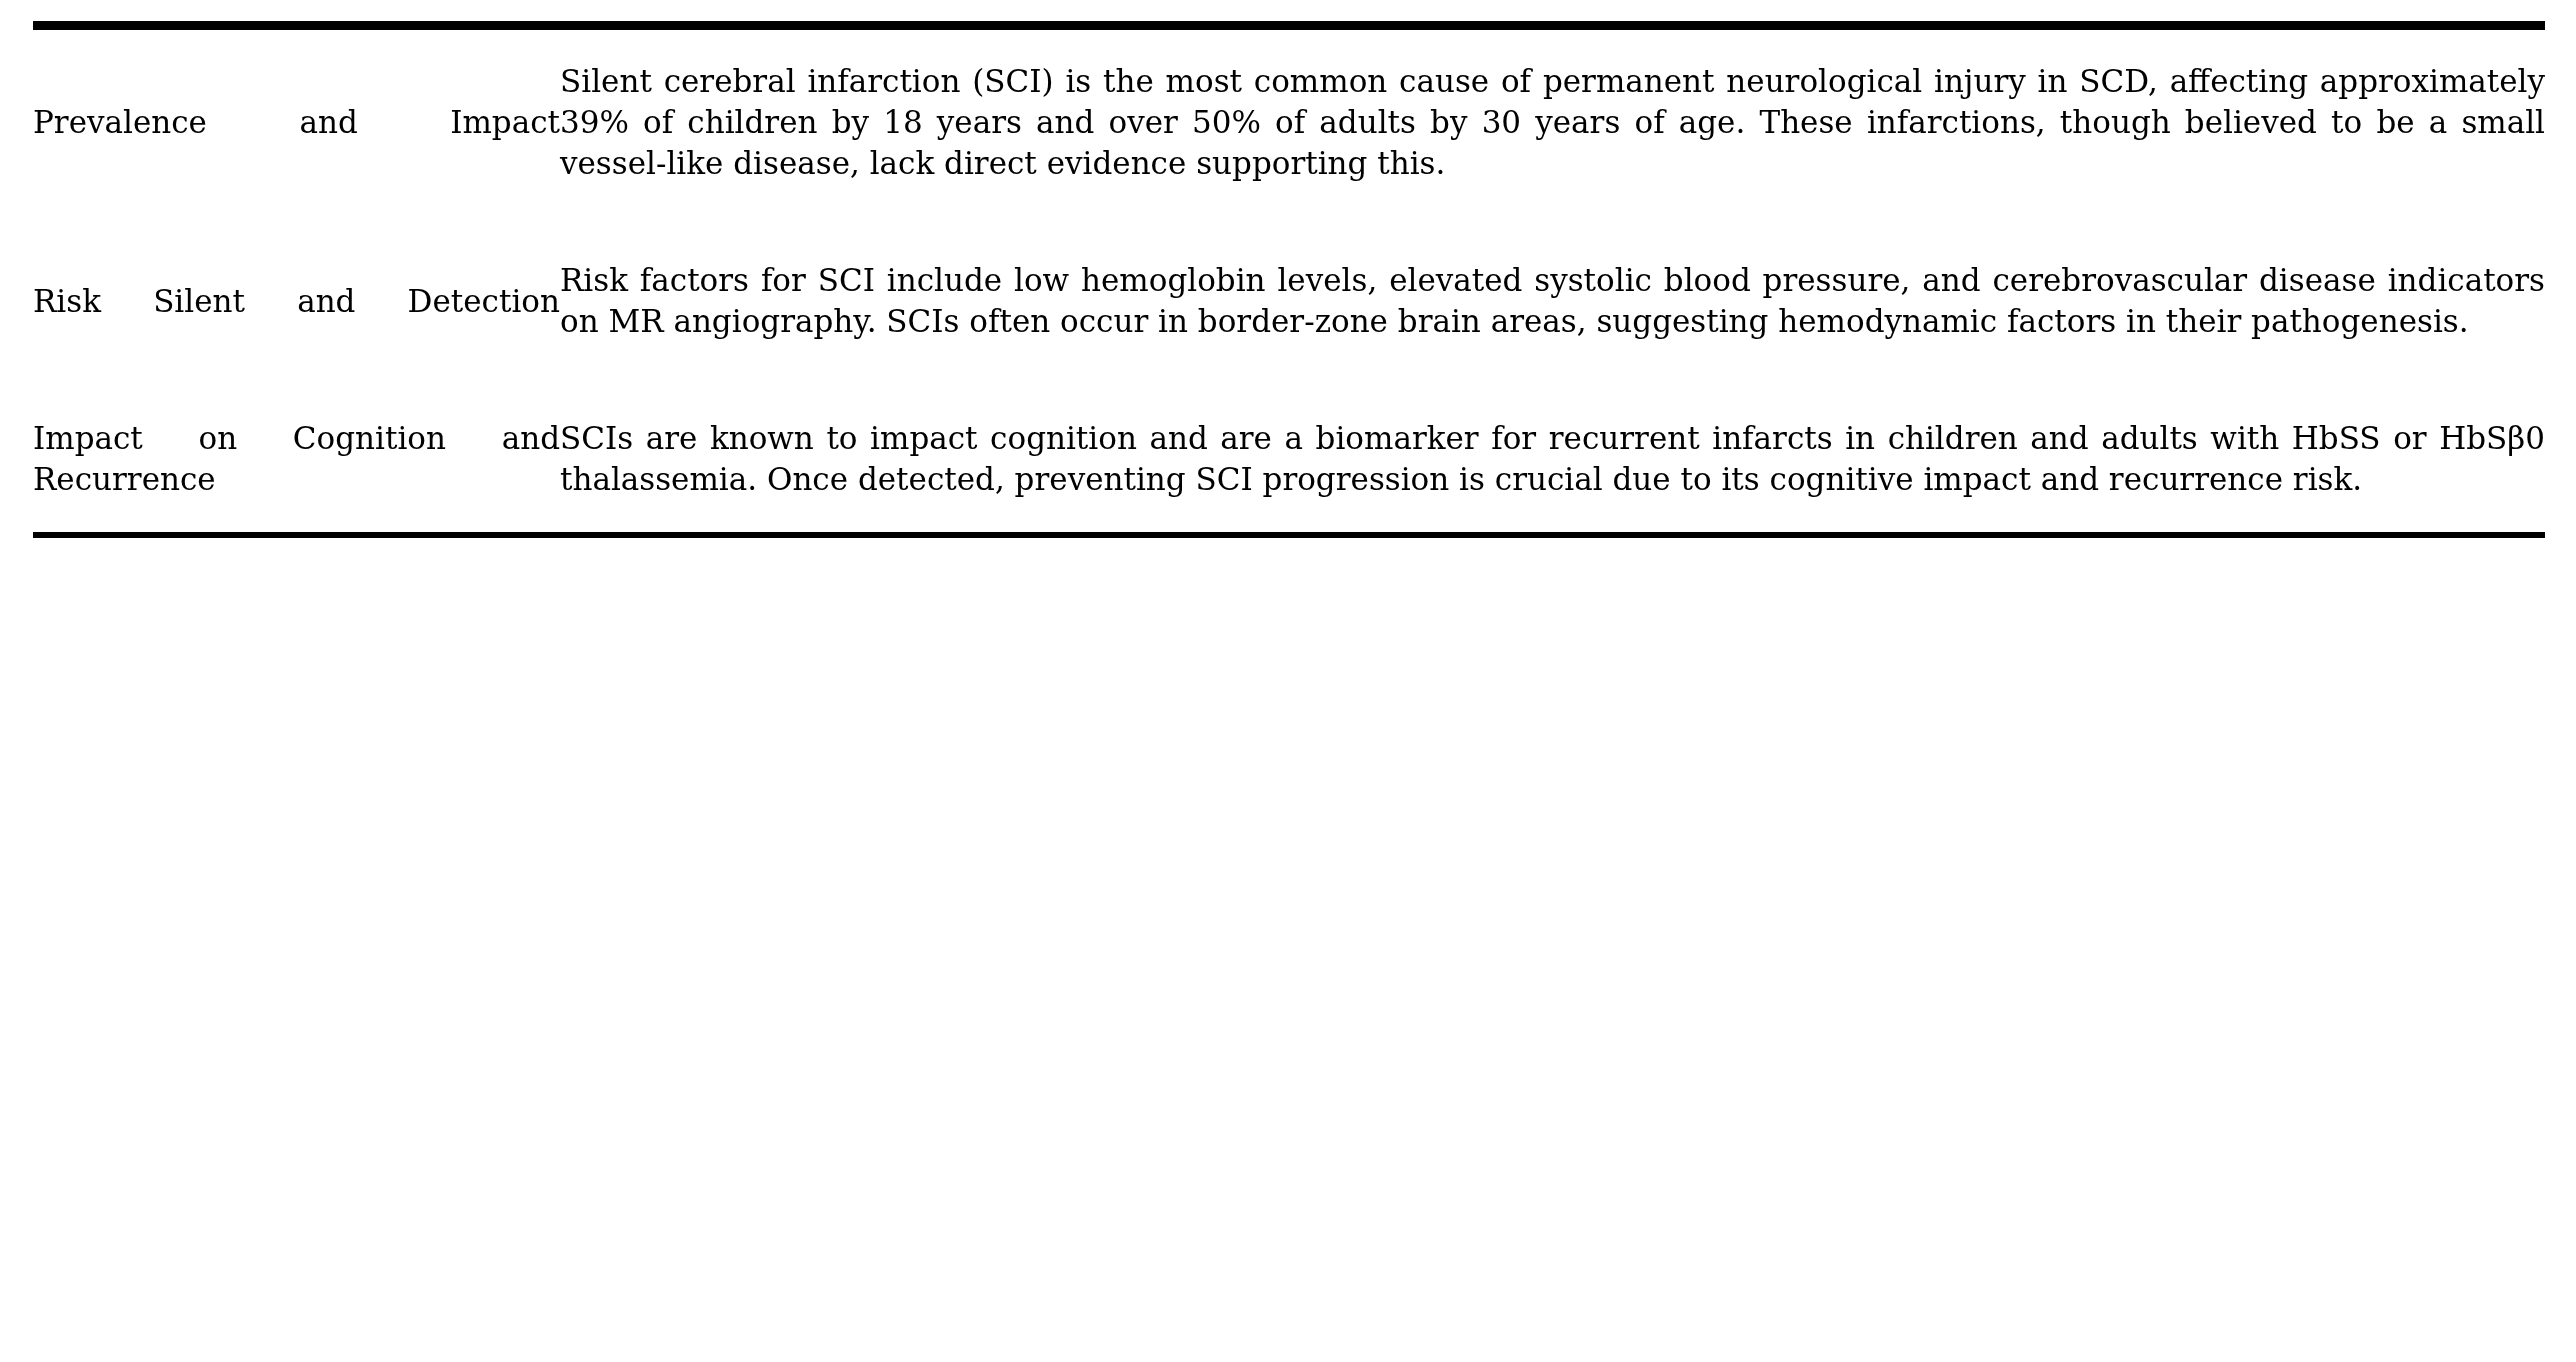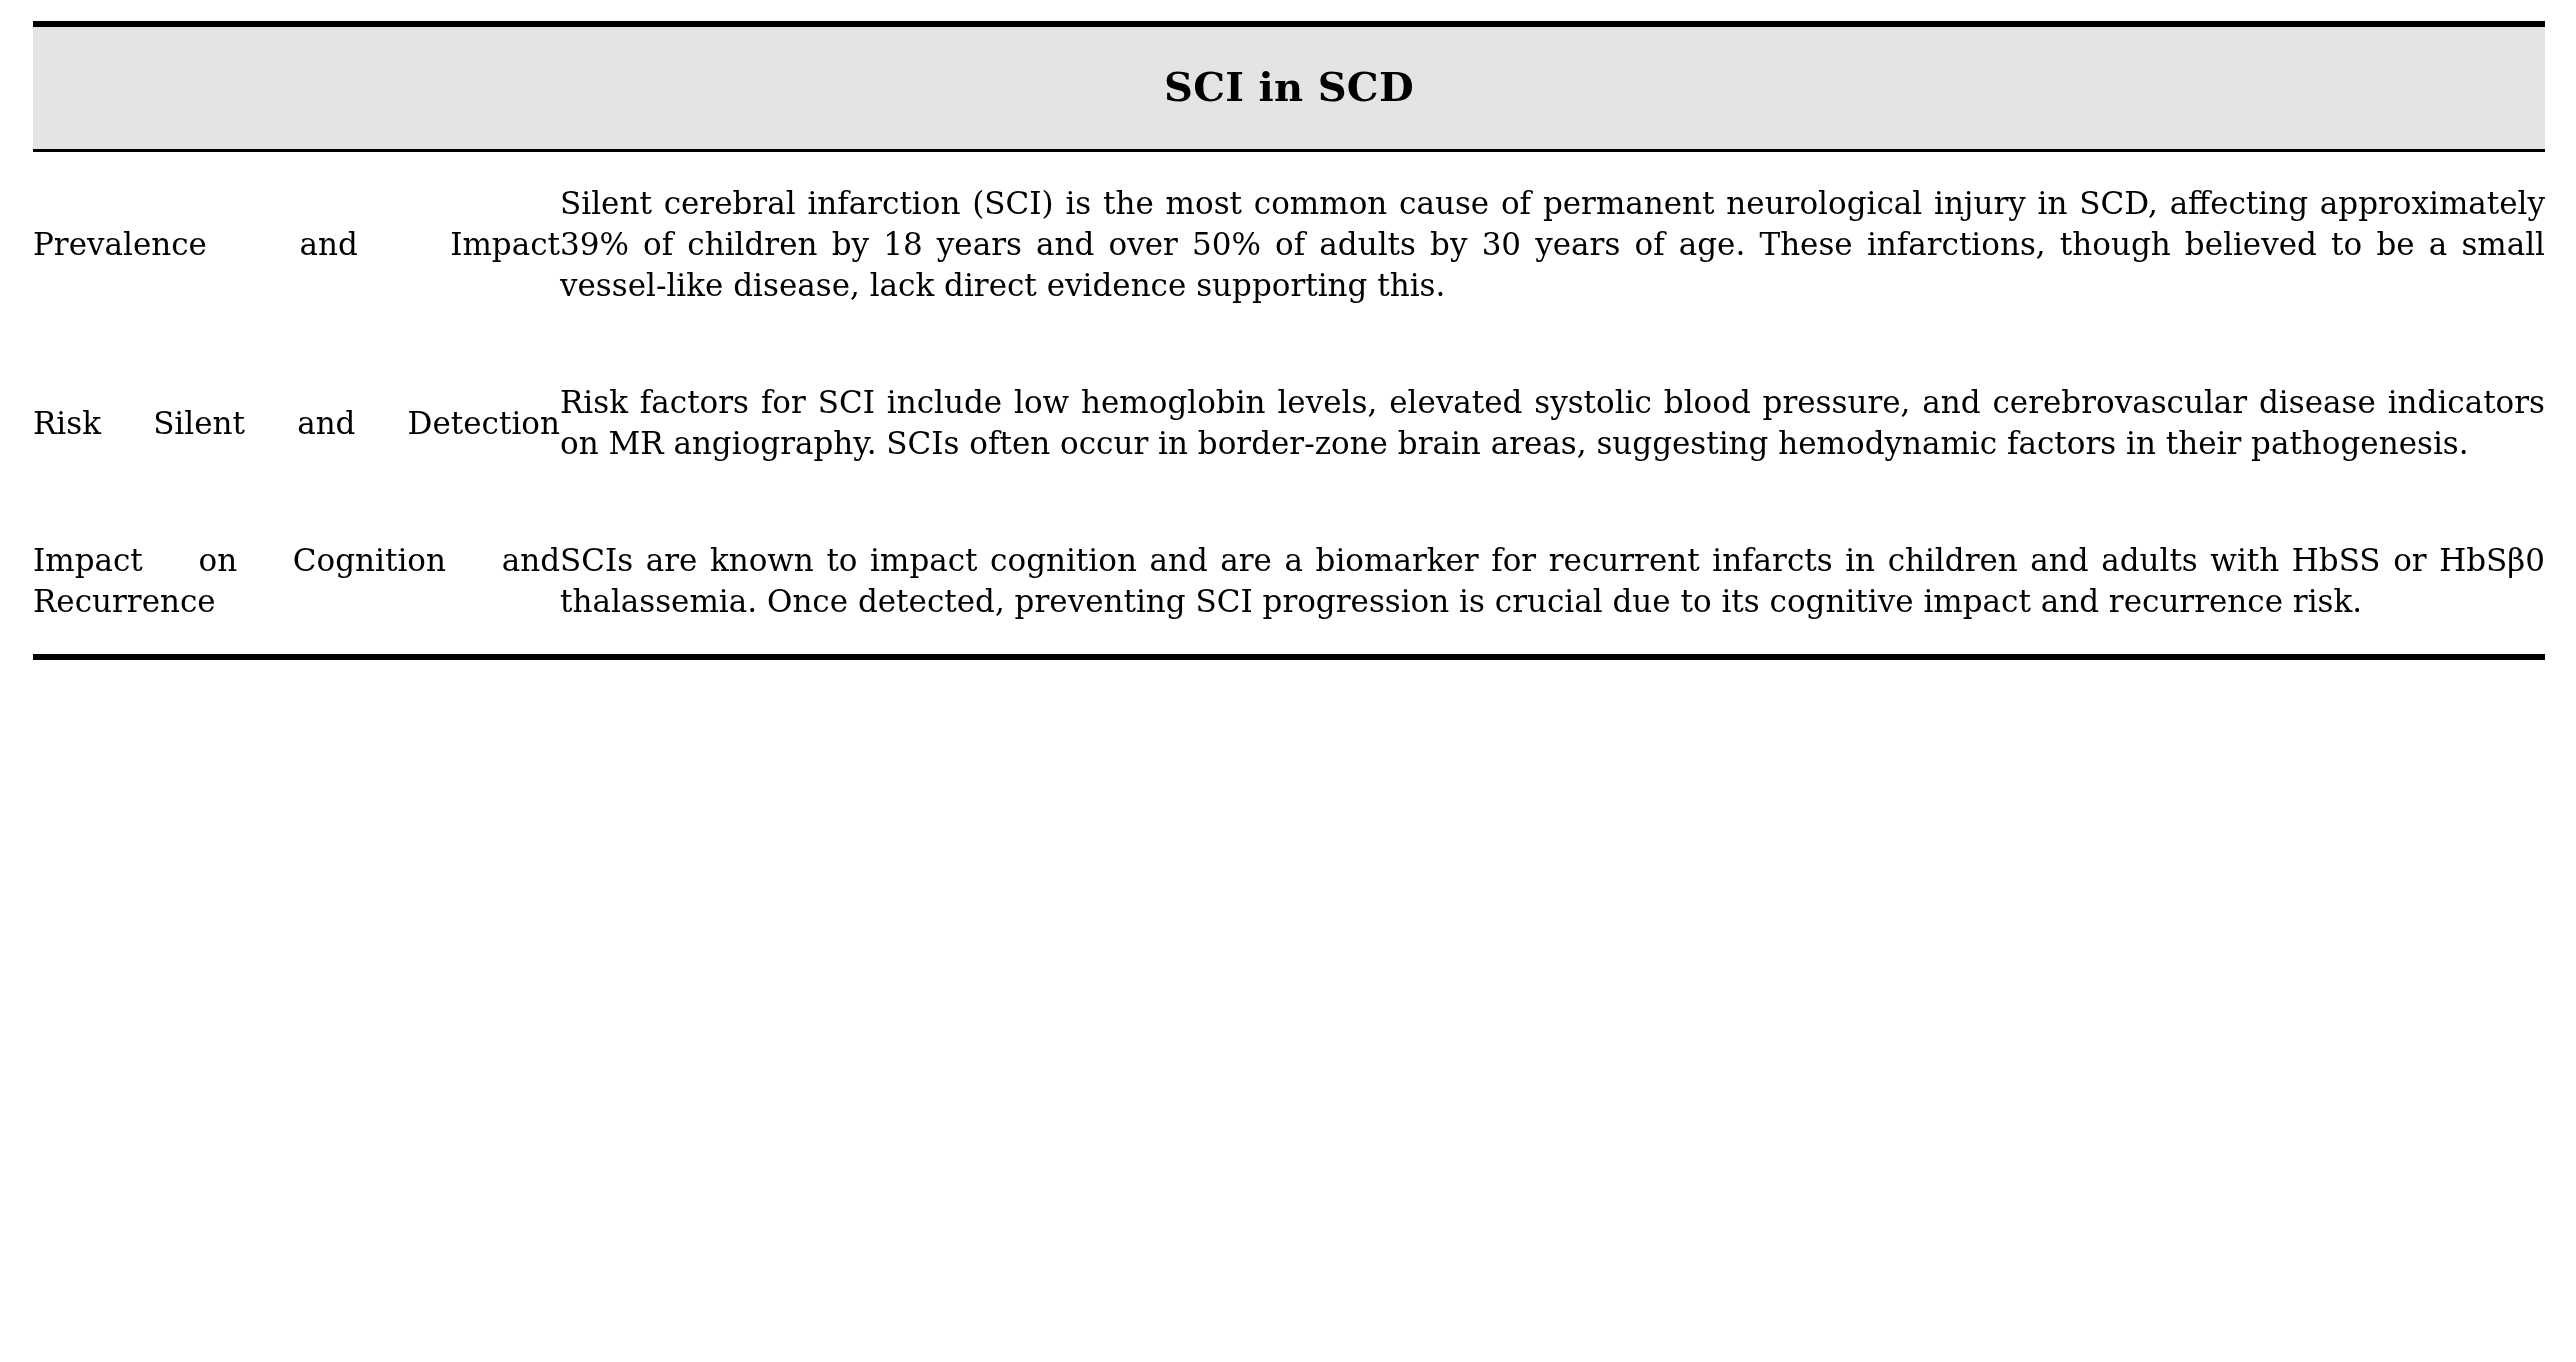--- a/index.html
+++ b/index.html
@@ -94,23 +94,20 @@
 <div class="table-wrap">
   <table class="sci-table">
     <colgroup>
       <col style="width:527px">
       <col>
     </colgroup>
     <tbody>
       <tr class="rule-top">
         <td colspan="2"></td>
       </tr>
-      <tr class="header-row">
-        <td colspan="2">SCI in SCD</td>
-      </tr>
       <tr class="rule-mid">
         <td colspan="2"></td>
       </tr>
 
       <tr class="body-row">
         <td class="label-cell">
           <span class="label-inner">Prevalence and Impact</span>
         </td>
         <td class="desc-cell">Silent cerebral infarction (SCI) is the most common cause of permanent neurological injury in SCD, affecting approximately 39% of children by 18 years and over 50% of adults by 30 years of age. These infarctions, though believed to be a small vessel-like disease, lack direct evidence supporting this.</td>
       </tr>

